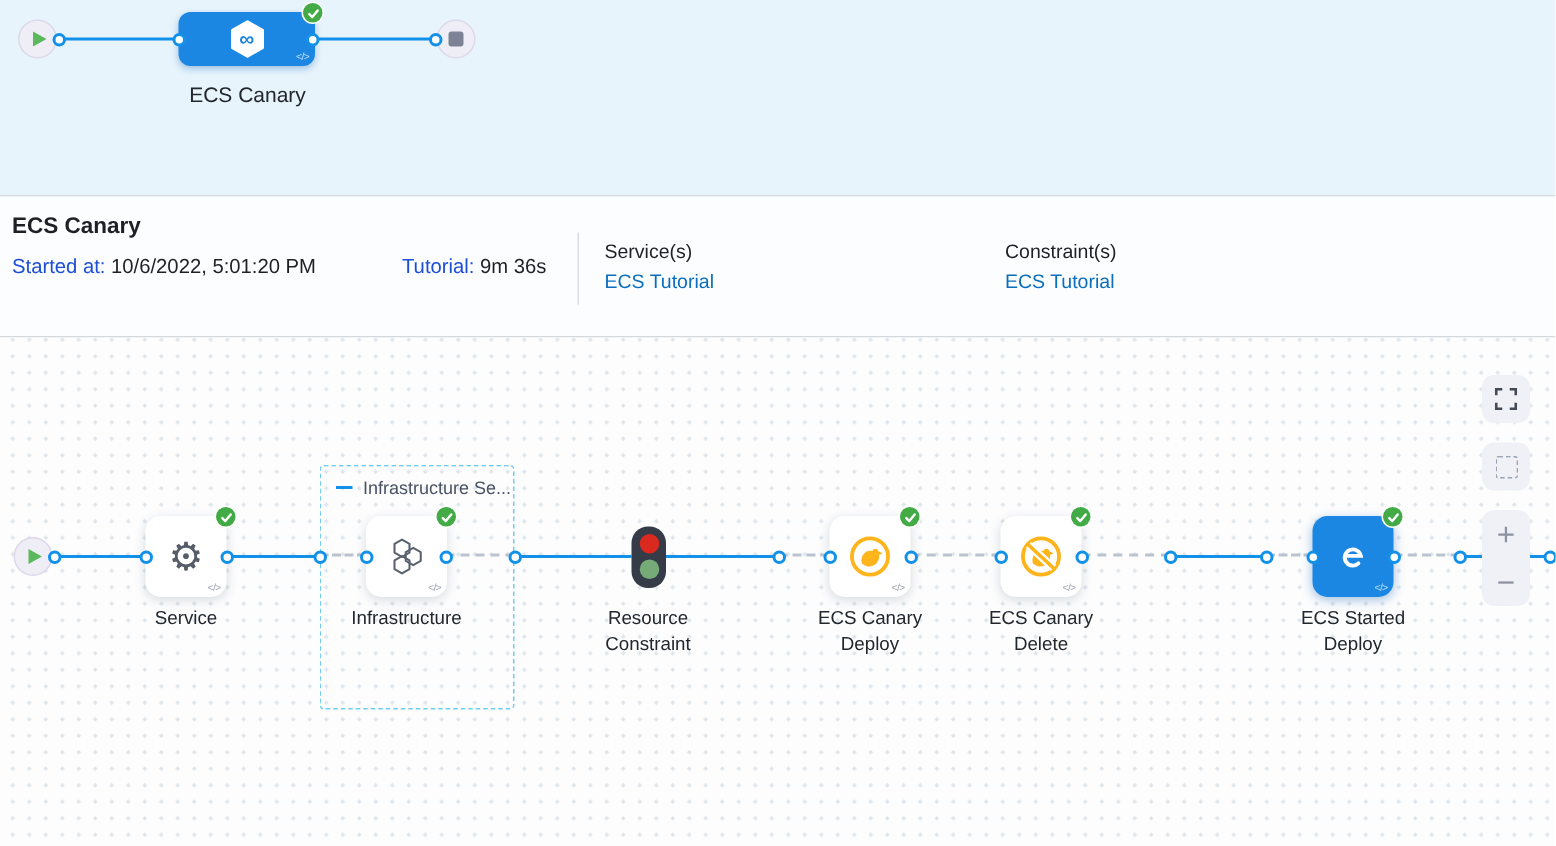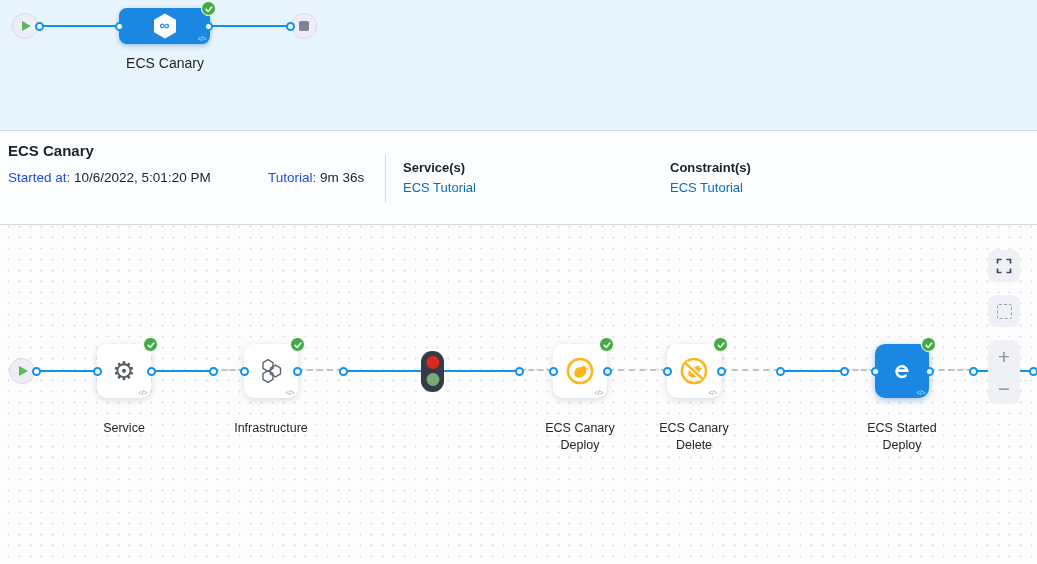--- a/index.html
+++ b/index.html
@@ -31,42 +31,42 @@
   .banner-label { position:absolute; left:105px; top:55px; width:120px; text-align:center;
                   font-size:14px; color:#22272d; }
 
   
   .infobar { position:absolute; left:0; top:131px; width:1037px; height:94px;
              background:#fcfdff; border-bottom:1px solid #d5d8df; }
   .info-title { position:absolute; left:8px; top:11px; font-size:15px; font-weight:bold; color:#1d2126; }
   .meta { position:absolute; top:39px; font-size:13.5px; color:#1d2126; }
   .meta .glabel { color:#1d4ed8; }
   .vdivider { position:absolute; left:385px; top:24px; width:1px; height:48px; background:#d8dbe3; }
-  .kv-label { position:absolute; top:29px; font-size:13px; font-weight:bold; color:#1d2126; }
+  .kv-label { position:absolute; top:29px; font-size:13px; font-weight:normal; color:#1d2126; }
   .kv-link { position:absolute; top:49px; font-size:13px; color:#0a6ebd; cursor:pointer; }
 
   
   .canvas { position:absolute; left:0; top:225px; width:1037px; height:339px;
             background-color:#fdfdfe;
             background-image:radial-gradient(circle,#dfe7ed 1.3px,transparent 1.4px);
             background-size:11px 11px; background-position:3px 7px; }
   .grp { position:absolute; top:85px; height:163px; border:1.5px dashed #6fcdf1; border-radius:3px; }
   .grp-head { position:absolute; left:10px; top:7px; display:flex; align-items:center; gap:7px;
               white-space:nowrap; }
   .grp-minus { width:11px; height:2px; background:#1291e9; cursor:pointer; }
   .grp-label { font-size:12px; color:#495262; }
   .sline { position:absolute; top:145px; height:2px; background:#1291e9; }
   .dline { position:absolute; top:144px; height:0; border-top:2px dashed #bcc3cf; }
   .step-node { position:absolute; top:119px; width:54px; height:54px; background:#fff;
                border-radius:10px; box-shadow:0 2px 7px rgba(40,60,80,.18); z-index:4;
                display:flex; align-items:center; justify-content:center; }
   .step-node.blue { background:#1b87e3; box-shadow:0 2px 7px rgba(27,100,180,.4); }
   .gear { font-size:26px; color:#565d68; line-height:1; }
   .node-label { position:absolute; top:179px; width:130px; text-align:center;
-                font-size:12.5px; line-height:17px; color:#22272d;margin-top:16px; }
+                font-size:12.5px; line-height:17px; color:#22272d; }
   .tlight { position:absolute; left:421px; top:126px; width:23px; height:41px;
             background:#353b47; border-radius:11px; z-index:4; }
   .tlight .lamp { position:absolute; left:50%; transform:translateX(-50%);
                   width:13px; height:13px; border-radius:50%; }
   .lamp.red { top:5px; background:#da291e; }
   .lamp.grn { top:22px; background:#74ab77; }
 
   
   .ctl { position:absolute; left:988px; width:32px; background:#eff1f6; border-radius:8px;
          display:flex; align-items:center; justify-content:center; cursor:pointer; z-index:8; }
@@ -123,20 +123,26 @@
     <div class="meta" style="left:268px;"><span class="glabel">Tutorial:</span><span> 9m 36s</span></div>
     <div class="vdivider"></div>
     <div class="kv-label" style="left:403px;">Service(s)</div>
     <div class="kv-link" style="left:403px;">ECS Tutorial</div>
     <div class="kv-label" style="left:670px;">Constraint(s)</div>
     <div class="kv-link" style="left:670px;">ECS Tutorial</div>
   </div>
 
   <div class="canvas">
 
+    <div class="grp" style="left:213px; width:130px;">
+      <div class="grp-head">
+        <span class="grp-minus"></span>
+        <span class="grp-label">Infrastructure Se...</span>
+      </div>
+    </div>
 
     <div class="sline" style="left:36px; width:61px;"></div>
     <div class="sline" style="left:151px; width:62px;"></div>
     <div class="sline" style="left:343px; width:78px;"></div>
     <div class="sline" style="left:444px; width:75px;"></div>
     <div class="sline" style="left:780px; width:64px;"></div>
     <div class="sline" style="left:973px; width:64px;"></div>
 
     <div class="dline" style="left:213px; width:31px;"></div>
     <div class="dline" style="left:297px; width:46px;"></div>
@@ -239,20 +245,24 @@
     <div class="cdot" style="left:925px; top:142px;"></div>
     <div class="cdot" style="left:969px; top:142px;"></div>
     <div class="cdot" style="left:1029px; top:142px;"></div>
 
     <div class="node-label" style="left:59px;">
       <span>Service</span>
     </div>
     <div class="node-label" style="left:206px;">
       <span>Infrastructure</span>
     </div>
+    <div class="node-label" style="left:367px;">
+      <div>Resource</div>
+      <div>Constraint</div>
+    </div>
     <div class="node-label" style="left:515px;">
       <div>ECS Canary</div>
       <div>Deploy</div>
     </div>
     <div class="node-label" style="left:629px;">
       <div>ECS Canary</div>
       <div>Delete</div>
     </div>
     <div class="node-label" style="left:837px;">
       <div>ECS Started</div>

